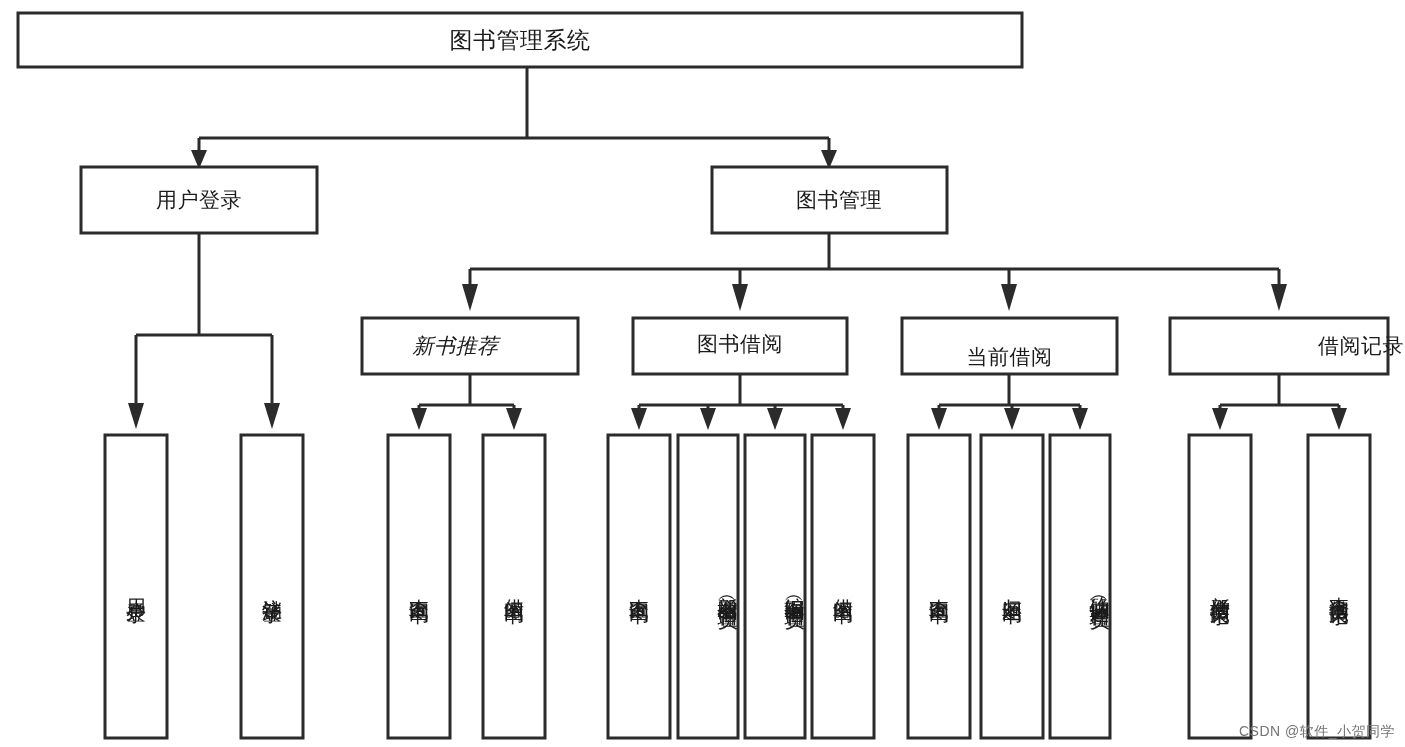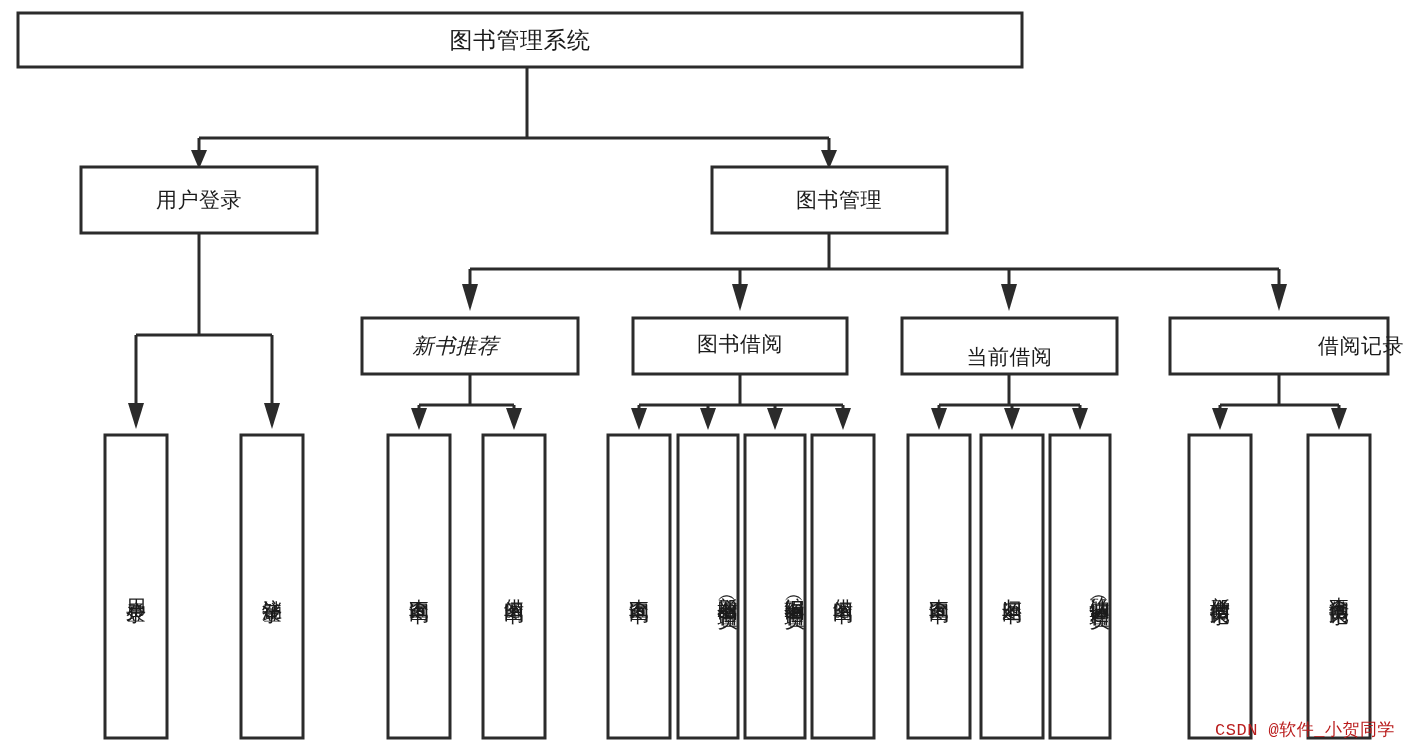--- a/index.html
+++ b/index.html
@@ -59,23 +59,23 @@
     writing-mode: vertical-rl;
     text-orientation: upright;
     font-size: 20px;
     letter-spacing: 2px;
     line-height: 1.05;
   }
   .watermark {
     position: absolute;
     right: 10px;
     bottom: 6px;
-    color: #b91c1c;
-    font-size: 17px;
-    font-family: Liberation Mono, monospace;
+    color: #737373;
+    font-size: 14px;
+    font-family: Liberation Sans, sans-serif;
     letter-spacing: 0.5px;
     white-space: nowrap;
     pointer-events: none;
   }
 </style>
 </head>
 <body>
 
 <div id="diagram-root">
 

